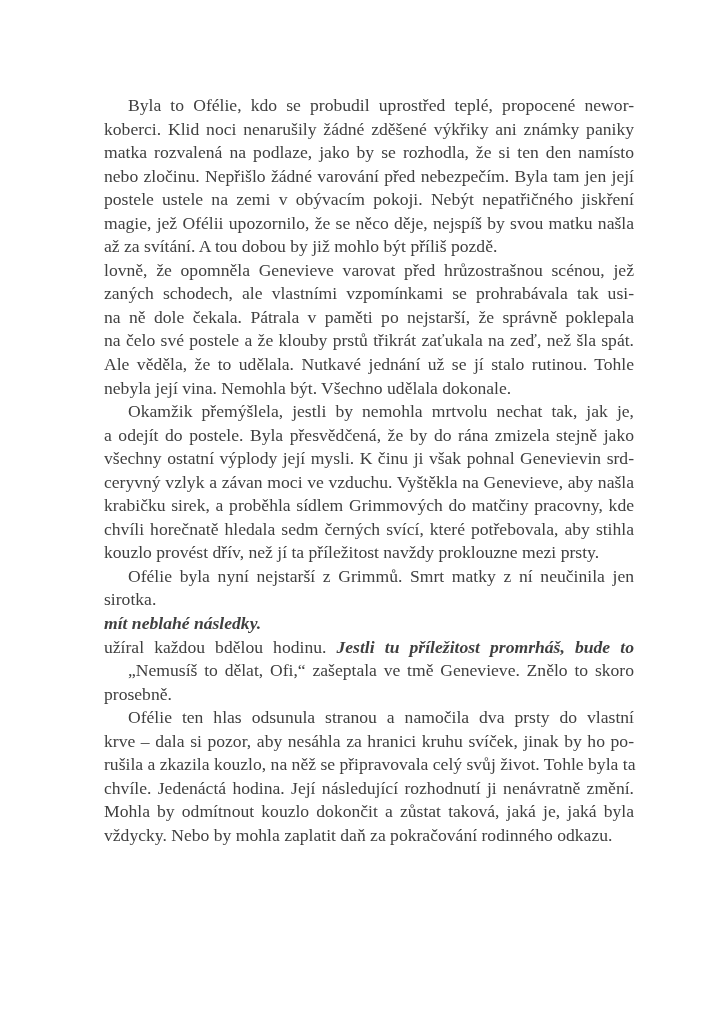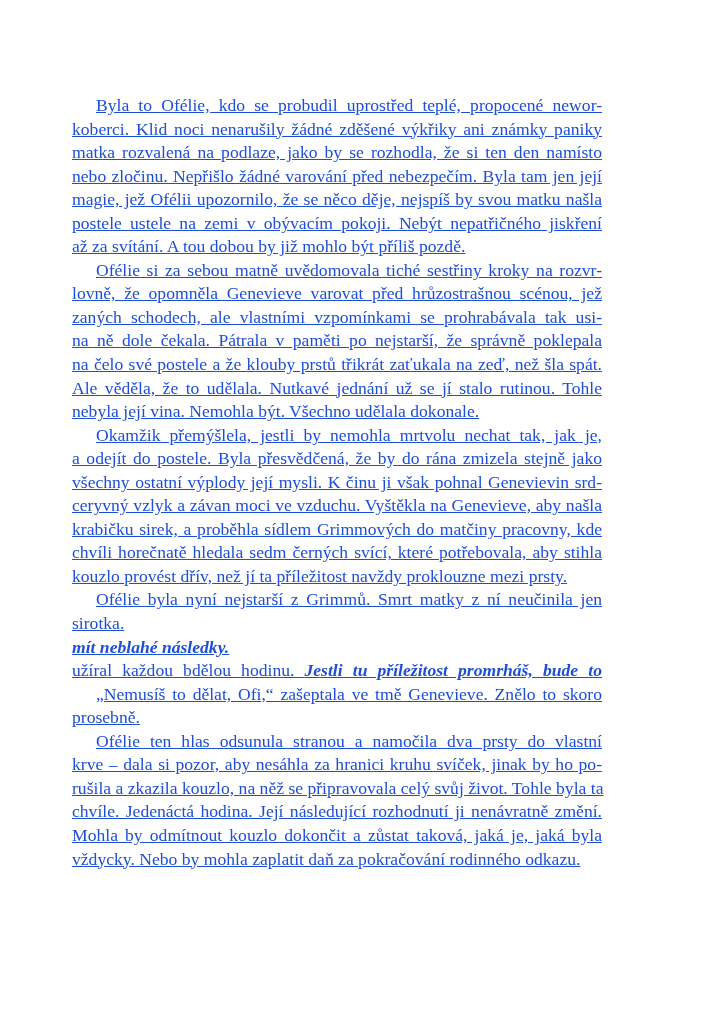--- a/index.html
+++ b/index.html
@@ -1,26 +1,25 @@
 <!DOCTYPE html>
 <html><head>
 <meta charset="utf-8">
 <style>
   html, body { margin: 0; padding: 0; background: #ffffff; }
   body { width: 724px; height: 1024px; position: relative; overflow: hidden; }
   .page {
     position: absolute;
-    left: 72px;
+    left: 104px;
     top: 94px;
     width: 530px;
     font-family: "Liberation Serif", "DejaVu Serif", serif;
     font-size: 17.6px;
     line-height: 23.55px;
-    color: #1d4ed8;
-    text-decoration: underline;
+    color: #404040;
   }
   .para { margin: 0; }
   .line {
     display: block;
     text-align: justify;
     text-align-last: justify;
     white-space: nowrap;
     height: 23.55px;
     overflow: visible;
   }
@@ -30,26 +29,25 @@
 </style>
 </head>
 <body>
 
 <div class="page" id="page">
     <div class="para">
       <span class="line indent"><span>Byla to Ofélie, kdo se probudil uprostřed teplé, propocené newor-</span></span>
       <span class="line"><span>koberci. Klid noci nenarušily žádné zděšené výkřiky ani známky paniky</span></span>
       <span class="line"><span>matka rozvalená na podlaze, jako by se rozhodla, že si ten den namísto</span></span>
       <span class="line"><span>nebo zločinu. Nepřišlo žádné varování před nebezpečím. Byla tam jen její</span></span>
+      <span class="line"><span>postele ustele na zemi v obývacím pokoji. Nebýt nepatřičného jiskření</span></span>
       <span class="line"><span>magie, jež Ofélii upozornilo, že se něco děje, nejspíš by svou matku našla</span></span>
-      <span class="line"><span>postele ustele na zemi v obývacím pokoji. Nebýt nepatřičného jiskření</span></span>
       <span class="line last"><span>až za svítání. A tou dobou by již mohlo být příliš pozdě.</span></span>
     </div>
     <div class="para">
-      <span class="line indent"><span>Ofélie si za sebou matně uvědomovala tiché sestřiny kroky na rozvr-</span></span>
       <span class="line"><span>lovně, že opomněla Genevieve varovat před hrůzostrašnou scénou, jež</span></span>
       <span class="line"><span>zaných schodech, ale vlastními vzpomínkami se prohrabávala tak usi-</span></span>
       <span class="line"><span>na ně dole čekala. Pátrala v paměti po nejstarší, že správně poklepala</span></span>
       <span class="line"><span>na čelo své postele a že klouby prstů třikrát zaťukala na zeď, než šla spát.</span></span>
       <span class="line"><span>Ale věděla, že to udělala. Nutkavé jednání už se jí stalo rutinou. Tohle</span></span>
       <span class="line last"><span>nebyla její vina. Nemohla být. Všechno udělala dokonale.</span></span>
     </div>
     <div class="para">
       <span class="line indent"><span>Okamžik přemýšlela, jestli by nemohla mrtvolu nechat tak, jak je,</span></span>
       <span class="line"><span>a odejít do postele. Byla přesvědčená, že by do rána zmizela stejně jako</span></span>

